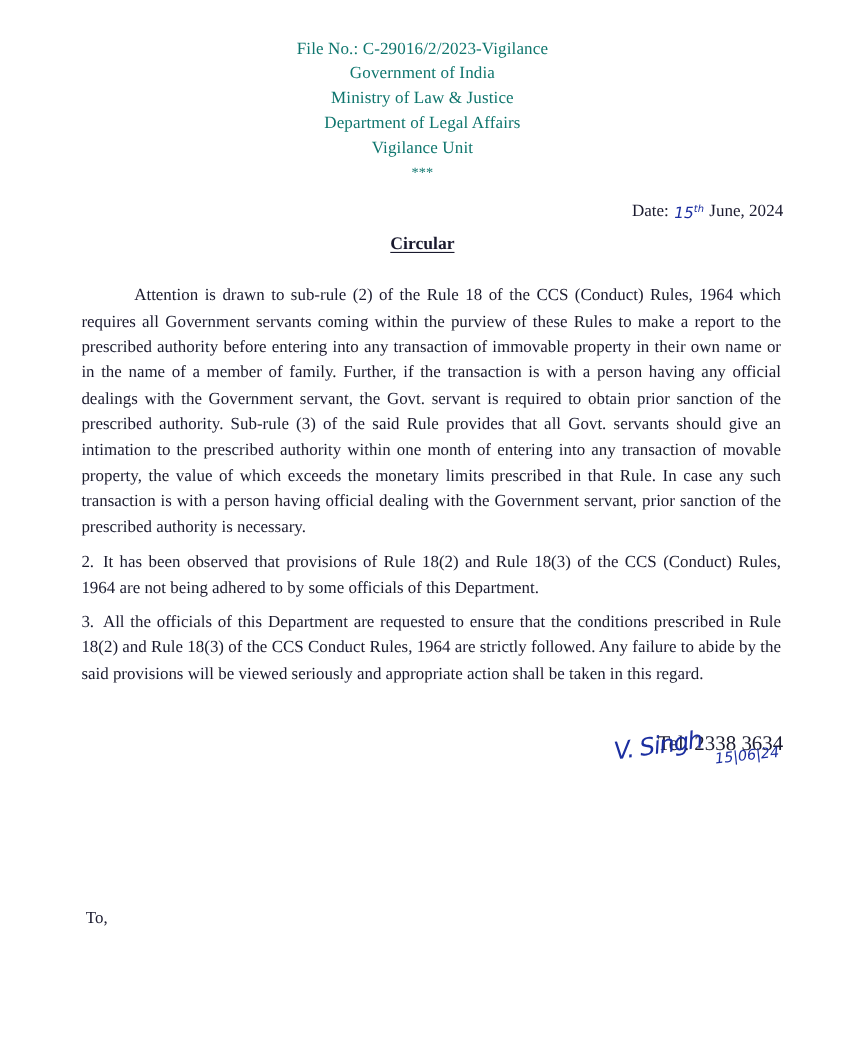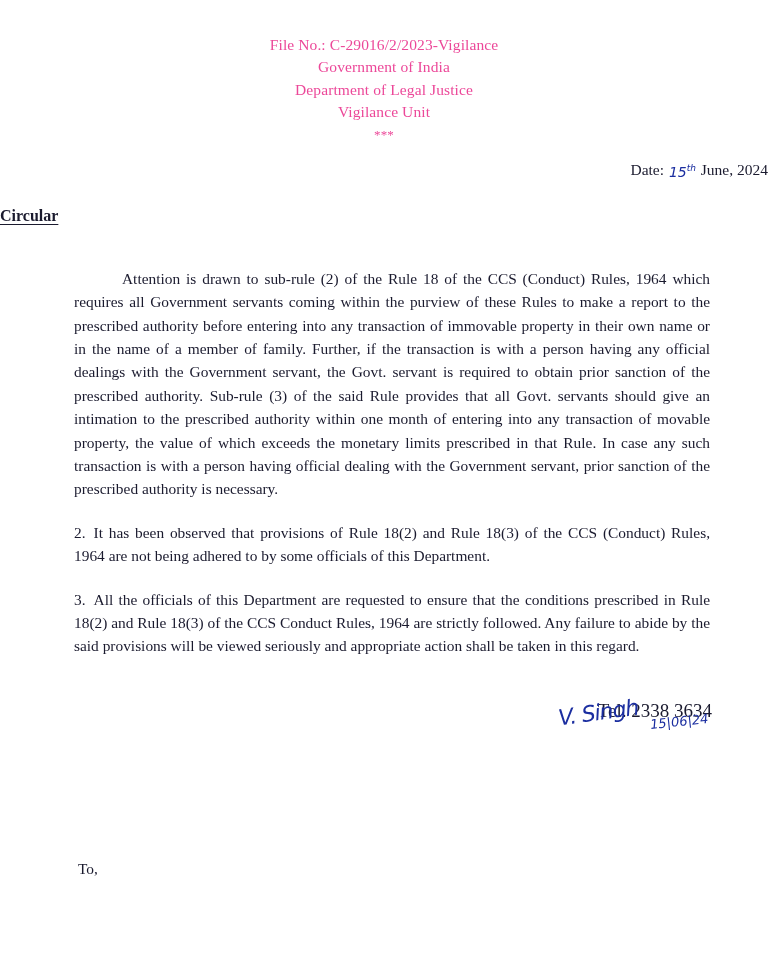--- a/index.html
+++ b/index.html
@@ -20,76 +20,77 @@
     width: 768px;
     height: 960px;
     padding: 0;
     box-sizing: border-box;
   }
   .header-block {
     text-align: center;
     margin-top: 34px;
     line-height: 1.45;
     font-size: 15.5px;
-    color: #ec4899;
+    color: #0f766e;
   }
   .header-block div {
     letter-spacing: 0.1px;
   }
   .stars {
     letter-spacing: 2px;
     font-size: 13px;
     margin-top: 2px;
   }
   .date-line {
     text-align: right;
+    padding-right: 56px;
     margin-top: 16px;
     font-size: 15.5px;
     white-space: nowrap;
   }
   .date-hand {
     font-family: "DejaVu Sans", sans-serif;
     font-style: italic;
     color: #1b2ea0;
     font-size: 14px;
     position: relative;
     top: 2px;
     padding: 0 1px;
   }
   .date-hand sup {
     font-size: 9px;
     vertical-align: super;
   }
   .title {
-    text-align: left;
-    margin-top: 28px;
+    text-align: center;
+    margin-top: 12px;
     font-size: 16px;
     font-weight: bold;
     text-decoration: underline;
     text-underline-offset: 3px;
   }
   .subject {
     margin: 28px 72px 0 74px;
     font-size: 15.3px;
     font-weight: bold;
     line-height: 1.5;
     text-align: justify;
   }
   .body-para {
     margin: 20px 58px 0 74px;
     font-size: 15.4px;
     line-height: 1.52;
     text-align: justify;
   }
   .body-para.first {
     text-indent: 48px;
-    margin-top: 42px;
+    margin-top: 26px;
   }
   .body-para.numbered {
-    margin-top: 20px;
+    margin-top: 8px;
   }
   .num {
     padding-right: 8px;
   }
   .signature-area {
     margin-top: 42px;
     text-align: right;
     padding-right: 56px;
     position: relative;
     height: 120px;
@@ -135,21 +136,22 @@
   }
 </style>
 </head>
 <body>
 
 <div class="page">
 
   <div class="header-block">
     <div>File No.: C-29016/2/2023-Vigilance</div>
     <div>Government of India</div>
-    <div>Department of Legal Justice</div>
+    <div>Ministry of Law &amp; Justice</div>
+    <div>Department of Legal Affairs</div>
     <div>Vigilance Unit</div>
     <div class="stars">***</div>
   </div>
 
   <div class="date-line">
     <span>Date:</span>
     <span class="date-hand"><span>15</span><sup>th</sup></span>
     <span>June, 2024</span>
   </div>
 

